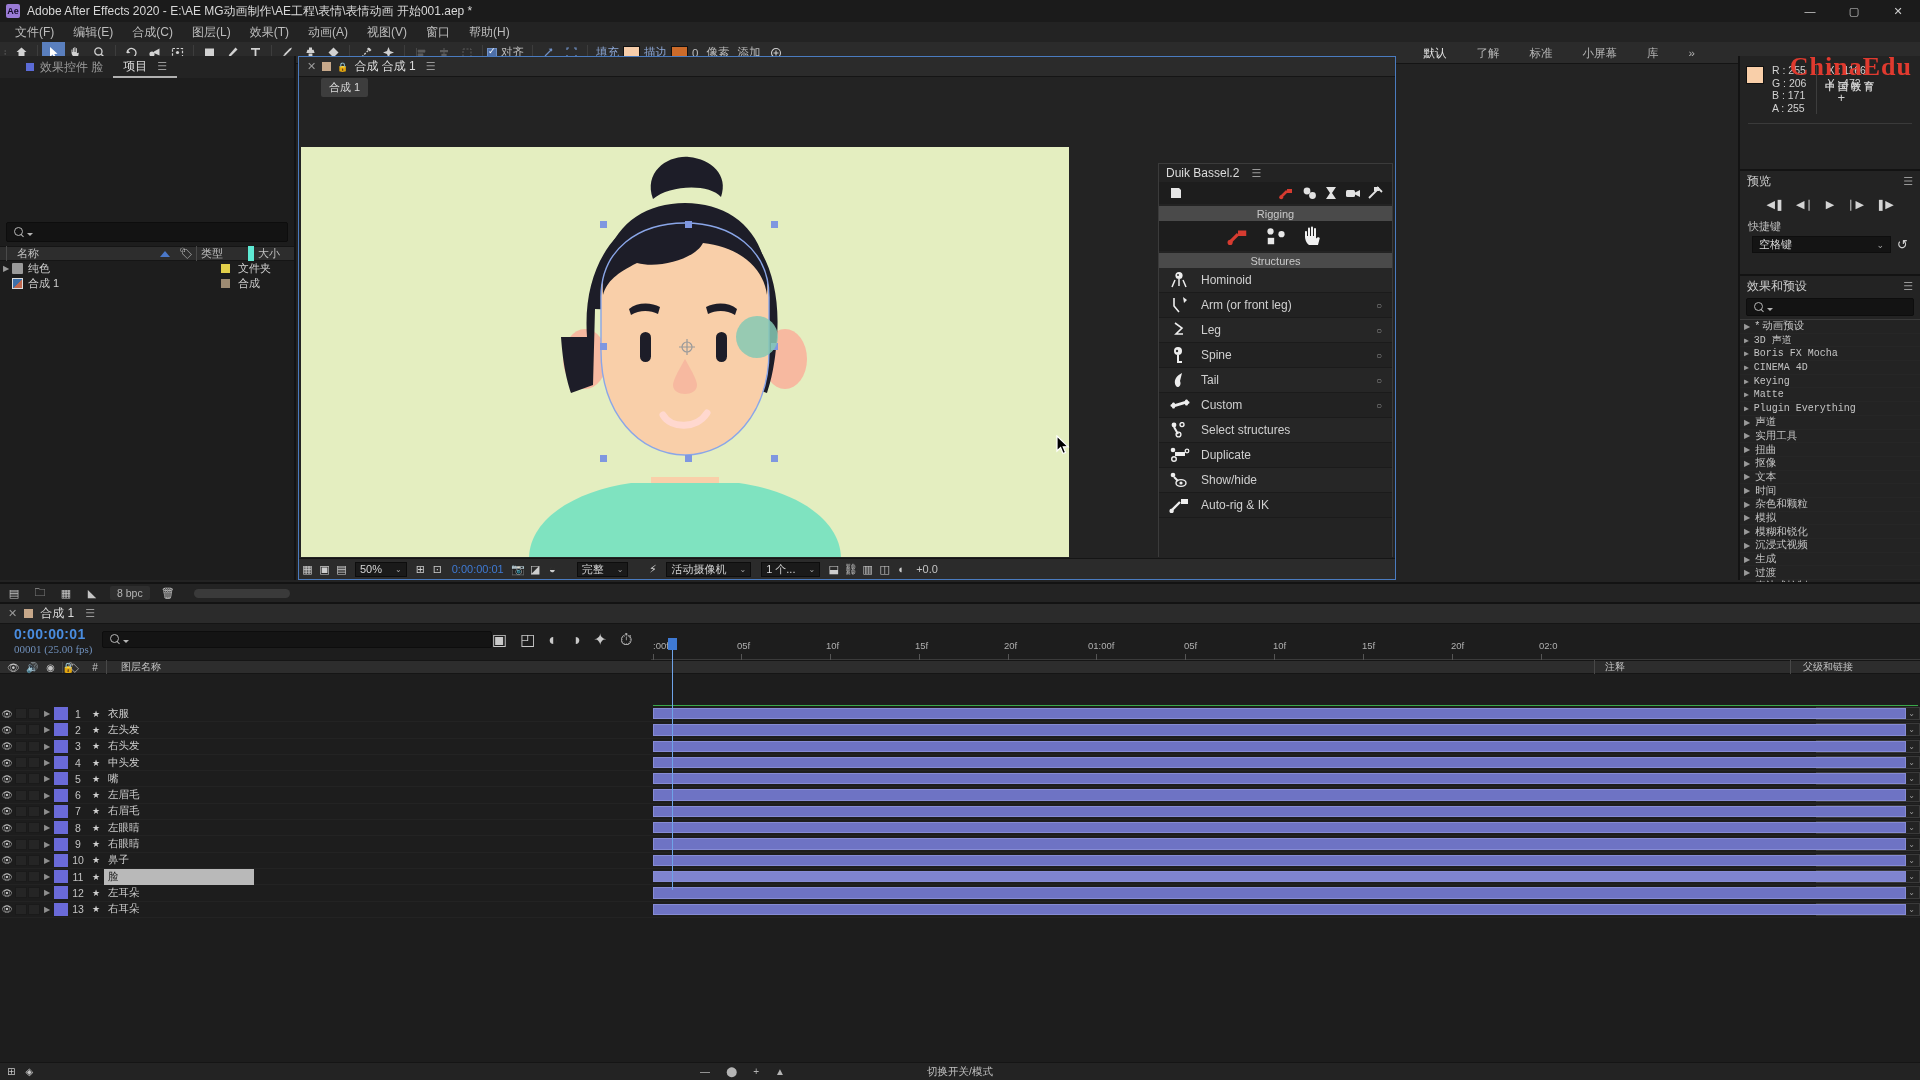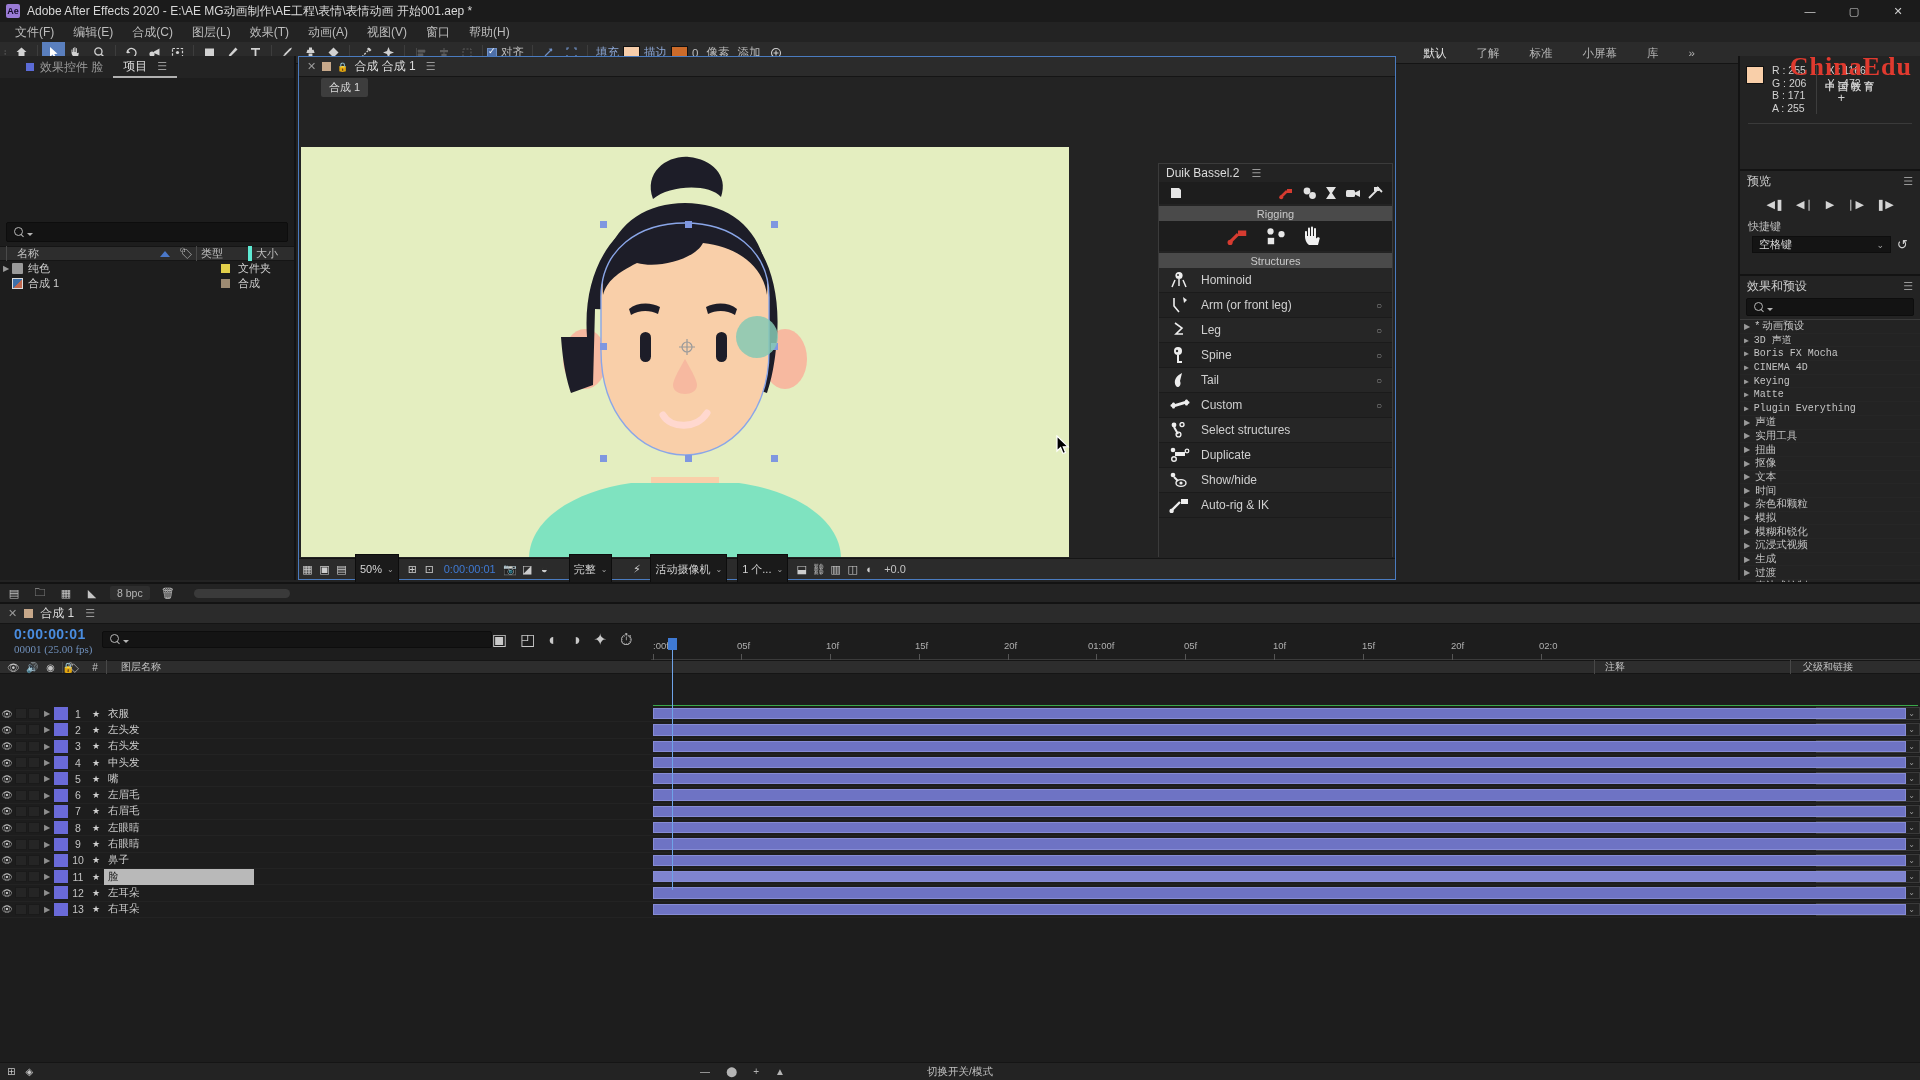--- a/index.html
+++ b/index.html
@@ -61,21 +61,21 @@
   .mag:after { content:""; position:absolute; width:4px; height:1.3px; background:#b5b5b5; transform:rotate(45deg); left:6px; top:8px; }
   .caretd { width:0; height:0; border-left:3px solid transparent; border-right:3px solid transparent;
     border-top:3.5px solid #b5b5b5; margin-left:2px; margin-top:4px; }
   .col-head { height:15px; background:#2d2d2d; display:flex; align-items:center; font-size:11px;
     color:#c0c0c0; border-top:1px solid #151515; border-bottom:1px solid #151515; position:relative; }
   .ch-name { padding-left:10px; flex:1; border-left:1px solid #4a4a4a; margin-left:6px;}
   .ch-sort { width:0;height:0; border-left:5px solid transparent; border-right:5px solid transparent;
     border-bottom:6px solid #4b78c8; margin-right:6px; }
   .ch-tag { width:20px; text-align:center; }
   .ch-type { width:52px; padding-left:4px; border-left:1px solid #4a4a4a;}
-  .ch-size { width:46px; padding-left:4px; border-left:4px solid #5eead4;}
+  .ch-size { width:46px; padding-left:4px; border-left:6px solid #5eead4;}
   .proj-row { height:15px; display:flex; align-items:center; font-size:11px; color:#cfcfcf; }
   .proj-row .tw { width:12px; text-align:center; font-size:8px; color:#9a9a9a; }
   .proj-row .ico { width:11px; height:11px; margin-right:5px; }
   .ico-folder { background:#9a9a9a; border-radius:1px; }
   .ico-comp { background:linear-gradient(135deg,#3e6fa8 50%,#c1694f 50%); border:1px solid #ddd; }
   .proj-row .pname { flex:1; }
   .proj-row .ptype { width:56px; }
   .lbl-sq { width:9px; height:9px; margin-right:8px; }
 
   
@@ -87,22 +87,22 @@
   .comp-sq { width:9px; height:9px; background:#c7a88a; }
   .lock-i { font-size:9px; color:#999; }
   .comp-tabname { font-size:12px; color:#dcdcdc; }
   .comp-crumb { height:20px; background:#232323; display:flex; align-items:center; padding-left:22px; }
   .crumb-pill { font-size:11px; color:#dadada; background:#3d3d3d; padding:2px 8px; border-radius:2px; }
   .comp-stage { position:absolute; left:0; top:40px; right:0; bottom:22px; background:#232323; overflow:hidden; }
   .canvas { position:absolute; left:2px; top:50px; width:768px; height:412px; background:#e4eec0; }
   .comp-bottombar { position:absolute; left:0; bottom:0; right:0; height:21px; background:#2b2b2b;
     display:flex; align-items:center; gap:0; border-top:1px solid #151515; font-size:11px; color:#c4c4c4; }
   .cb-i { width:17px; height:21px; display:flex; align-items:center; justify-content:center; color:#cdcdcd; }
-  .cb-sel { background:#1a1a1a; border:1px solid #0d0d0d; height:30px; display:flex; align-items:center;
-    padding:0 4px; gap:5px; color:#d4d4d4; }
+  .cb-sel { background:#1a1a1a; border:1px solid #0d0d0d; height:15px; display:flex; align-items:center;
+    padding:0 4px; gap:13px; color:#d4d4d4; }
   .cb-tc { color:#3f7ad4; font-size:11px; padding:0 6px; }
 
   
   .duik { position:absolute; right:2px; top:66px; width:235px; height:427px; background:#232323;
     border:1px solid #3b3b3b; }
   .duik-title { height:18px; display:flex; align-items:center; gap:8px; padding-left:7px;
     font-size:12px; color:#dcdcdc; }
   .duik-toolrow { height:22px; background:#1d1d1d; display:flex; align-items:center; padding:0 6px; }
   .duik-toolrow .lefti { margin-right:auto; }
   .duik-ic { width:22px; height:18px; display:flex; align-items:center; justify-content:center; }

